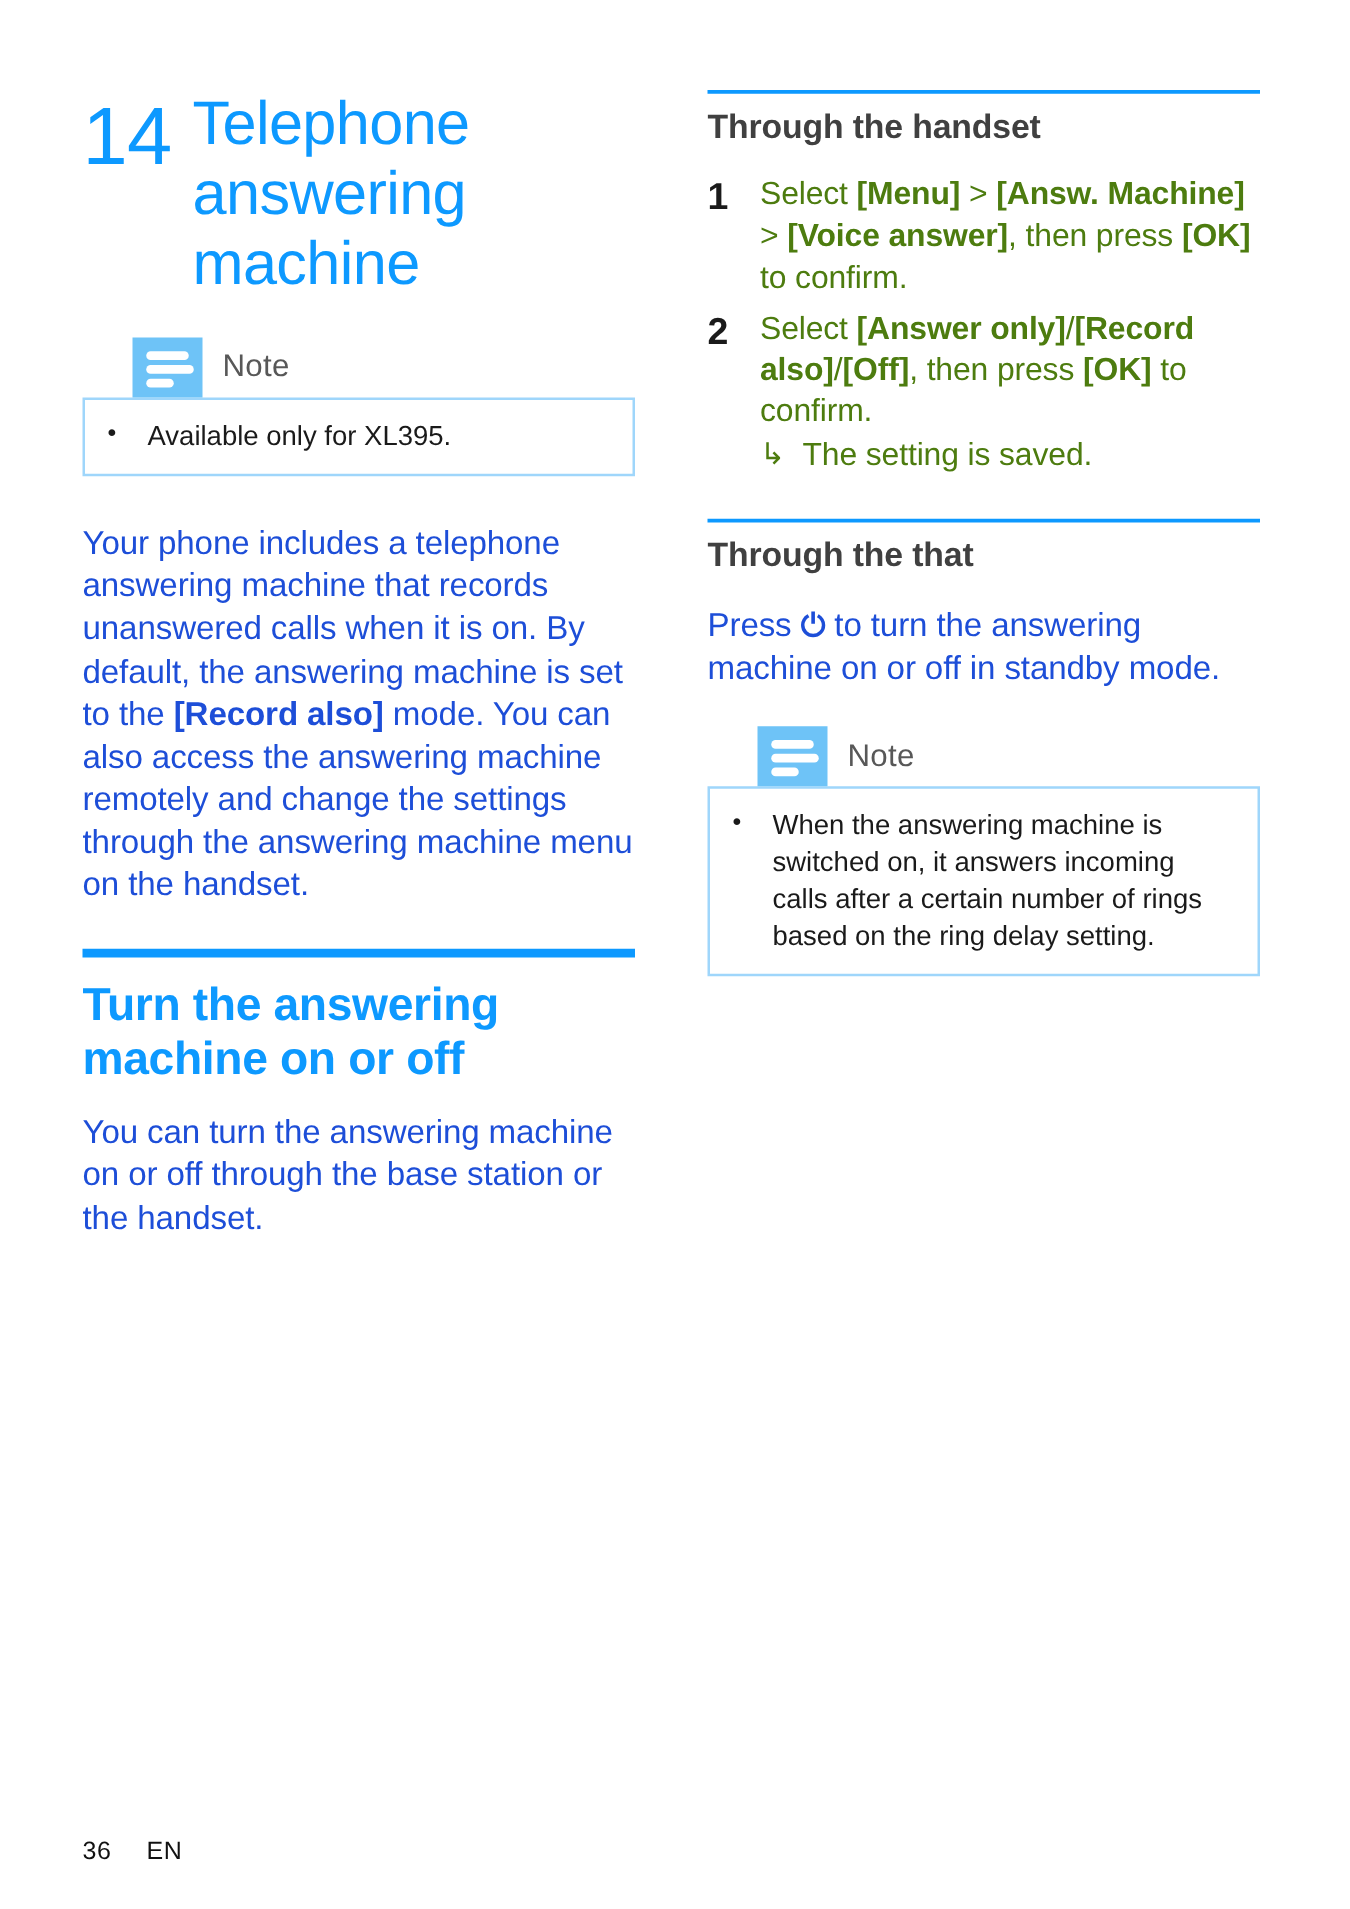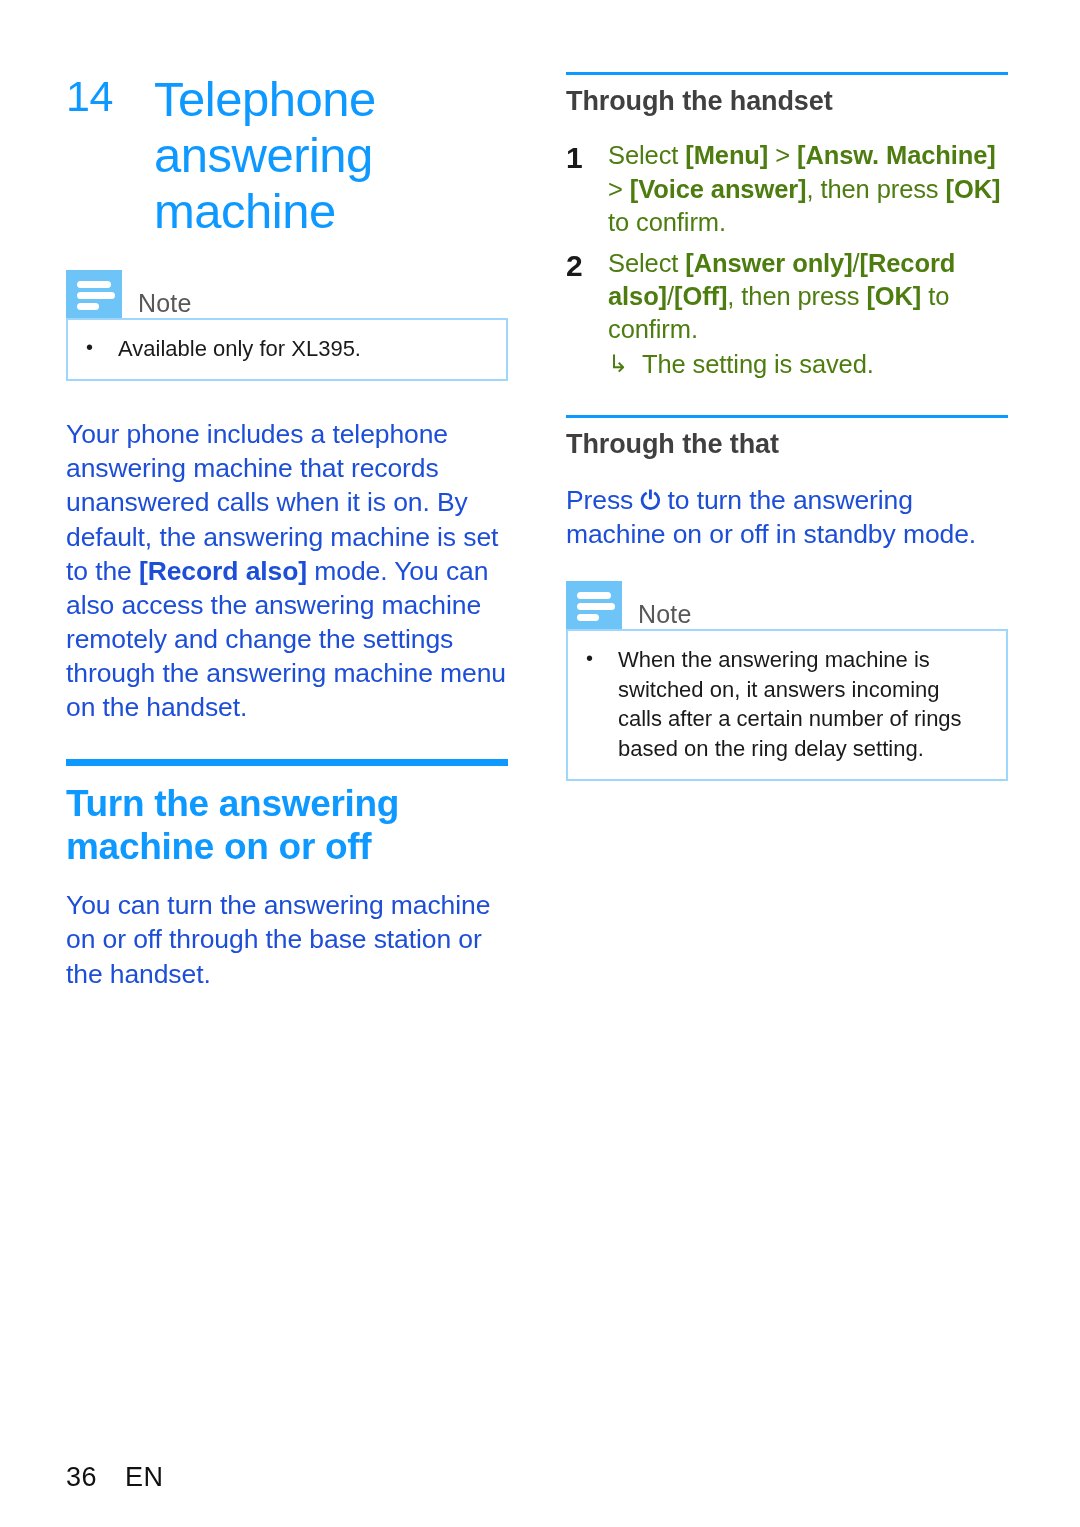--- a/index.html
+++ b/index.html
@@ -45,35 +45,36 @@
     align-items: flex-start;
     color: #0d99ff;
     font-size: 49px;
     line-height: 1.14;
     font-weight: 400;
     letter-spacing: -0.5px;
     margin: 0 0 30px 0;
   }
   .chapter-num {
     flex: 0 0 88px;
-    font-size: 43px;
+    font-size: 65px;
   }
   .chapter-title {
     flex: 1;
   }
 
   
   .note {
     margin: 0 0 36px 0;
     width: 442px;
   }
   .note-head {
     display: flex;
-    align-items: flex-end;
+    align-items: center;
     height: 48px;
+    margin-left: 40px;
   }
   .note-icon {
     width: 56px;
     height: 48px;
     background: #6ec3f7;
     position: relative;
     flex: 0 0 56px;
   }
   .note-icon i {
     position: absolute;
@@ -185,21 +186,21 @@
   .power {
     font-size: 25px;
     font-weight: bold;
   }
 
   
   .footer {
     position: absolute;
     left: 66px;
     bottom: 34px;
-    font-size: 27px;
+    font-size: 20px;
     color: #111;
     display: flex;
     gap: 28px;
     letter-spacing: 0.5px;
   }
 </style>
 </head>
 <body>
 
 <div class="page">

